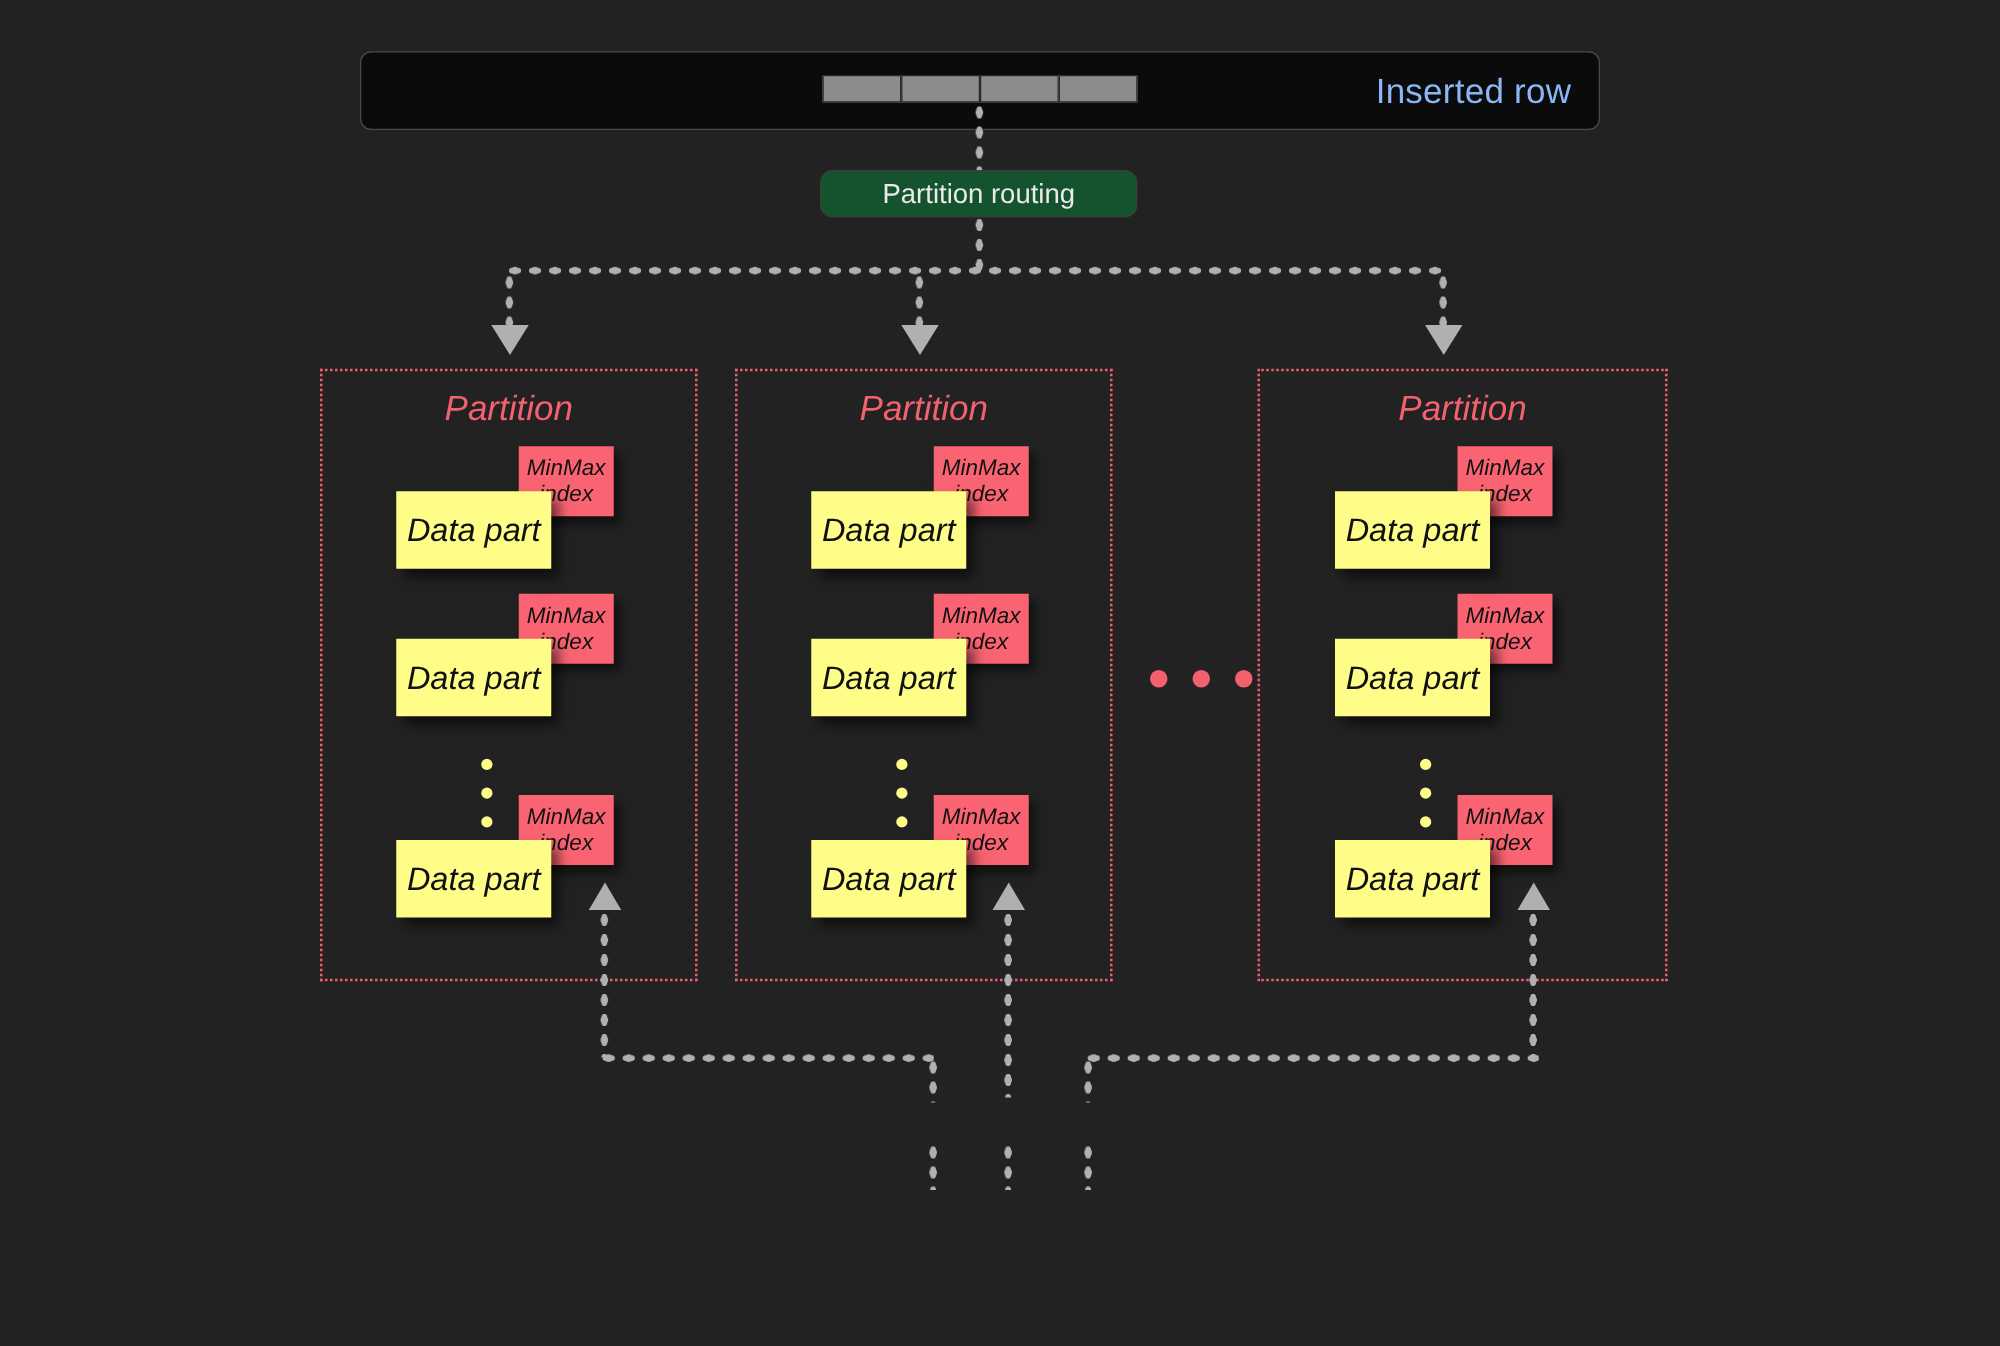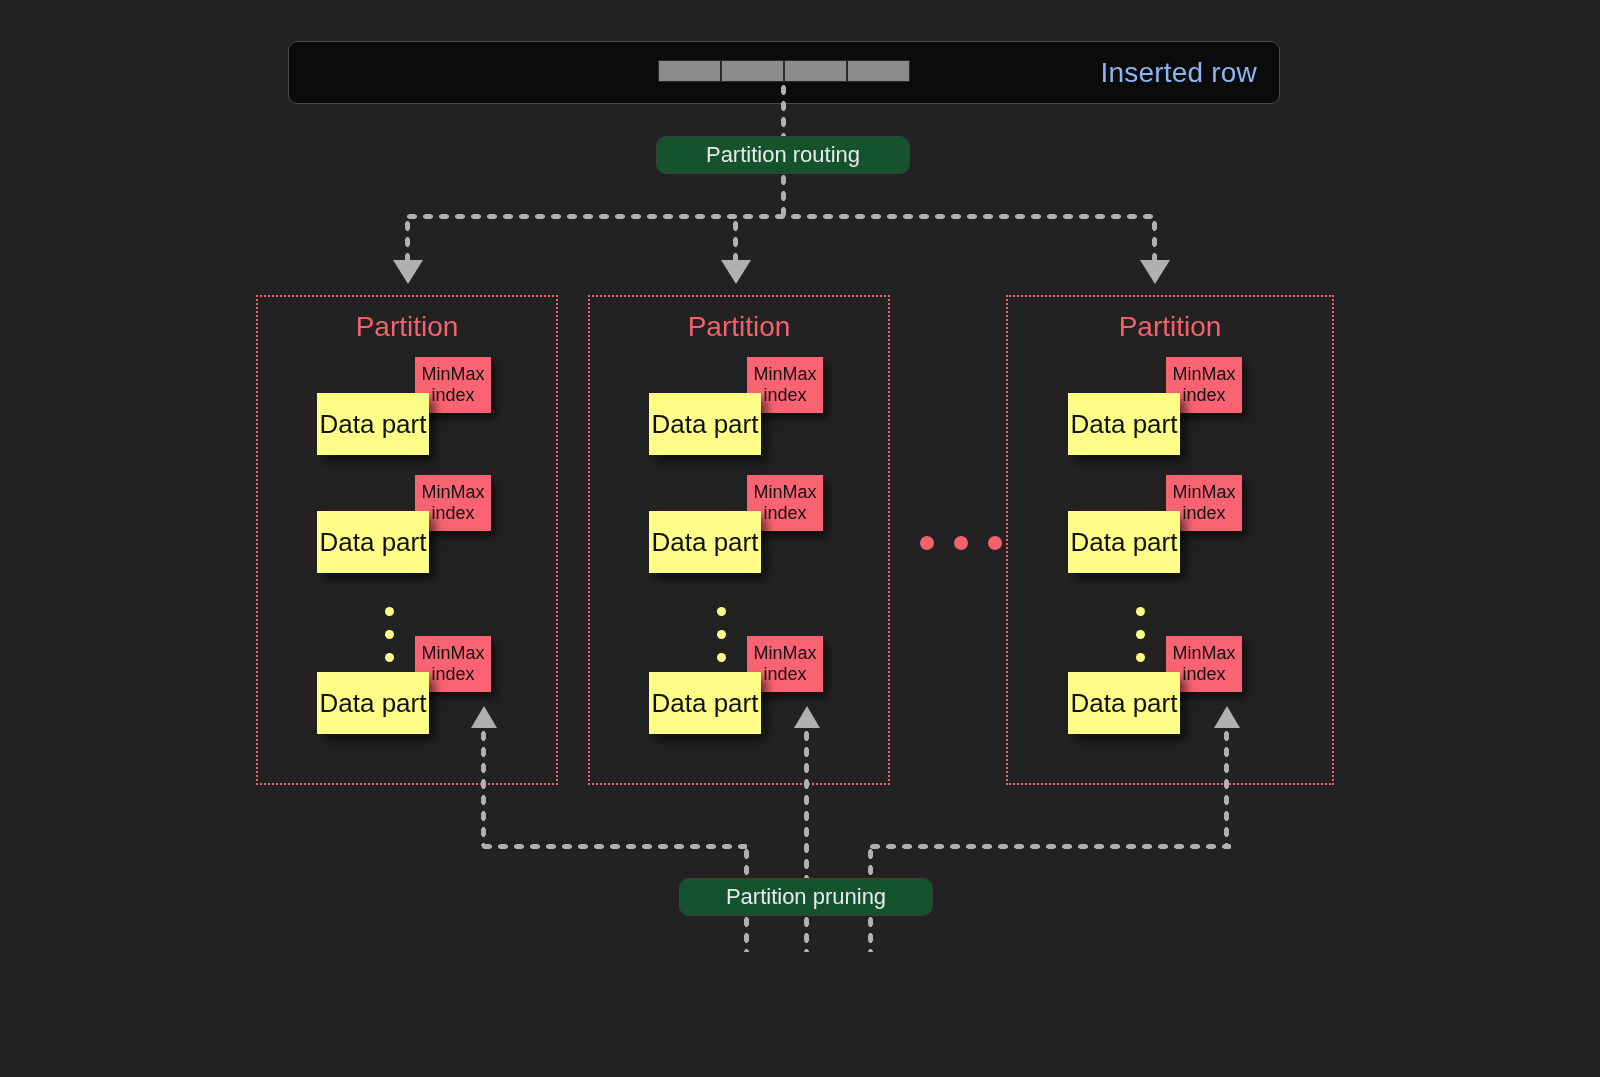--- a/index.html
+++ b/index.html
@@ -115,20 +115,21 @@
   #partition-pruning{ left:679px; top:878px; width:254px; height:38px; }
 
   
   .partition{
     position:absolute;
     box-sizing:border-box;
     border:2px dotted #ef5f6e;
     top:295px;
     width:302px;
     height:490px;
+    font-style:italic;
   }
   #partition-1{ left:256px; }
   #partition-2{ left:588px; }
   #partition-3{ left:1006px; width:328px; }
 
   .partition-title{
     position:absolute;
     top:14px;
     left:0;
     width:100%;
@@ -136,21 +137,21 @@
     color:#f4616e;
     font-size:28px;
   }
 
   
   .part-group{ position:absolute; }
   .data-part{
     position:absolute;
     left:0;
     top:36px;
-    width:112px;
+    width:124px;
     height:62px;
     background:#fdfd88;
     color:#111;
     font-size:26px;
     display:flex;
     align-items:center;
     justify-content:center;
     box-shadow:6px 7px 9px rgba(0,0,0,.55);
     white-space:nowrap;
   }
@@ -320,20 +321,19 @@
 
   <div class="arrow-up" style="left:1214px; top:706px;"></div>
   <div class="dot-v" style="left:1222px; top:728px; height:118px;"></div>
 
   <div class="dot-h" style="left:479px; top:842px; width:268px;"></div>
   <div class="dot-h" style="left:867px; top:842px; width:364px;"></div>
 
   <div class="dot-v" style="left:742px; top:846px; height:36px;"></div>
   <div class="dot-v" style="left:866px; top:846px; height:36px;"></div>
 
-  <div class="pill" id="partition-pruning">Partition pruning</div>
 
   <div class="dot-v" style="left:742px; top:914px; height:38px;"></div>
   <div class="dot-v" style="left:802px; top:914px; height:38px;"></div>
   <div class="dot-v" style="left:866px; top:914px; height:38px;"></div>
 
 
 </div>
 
 </body></html>

